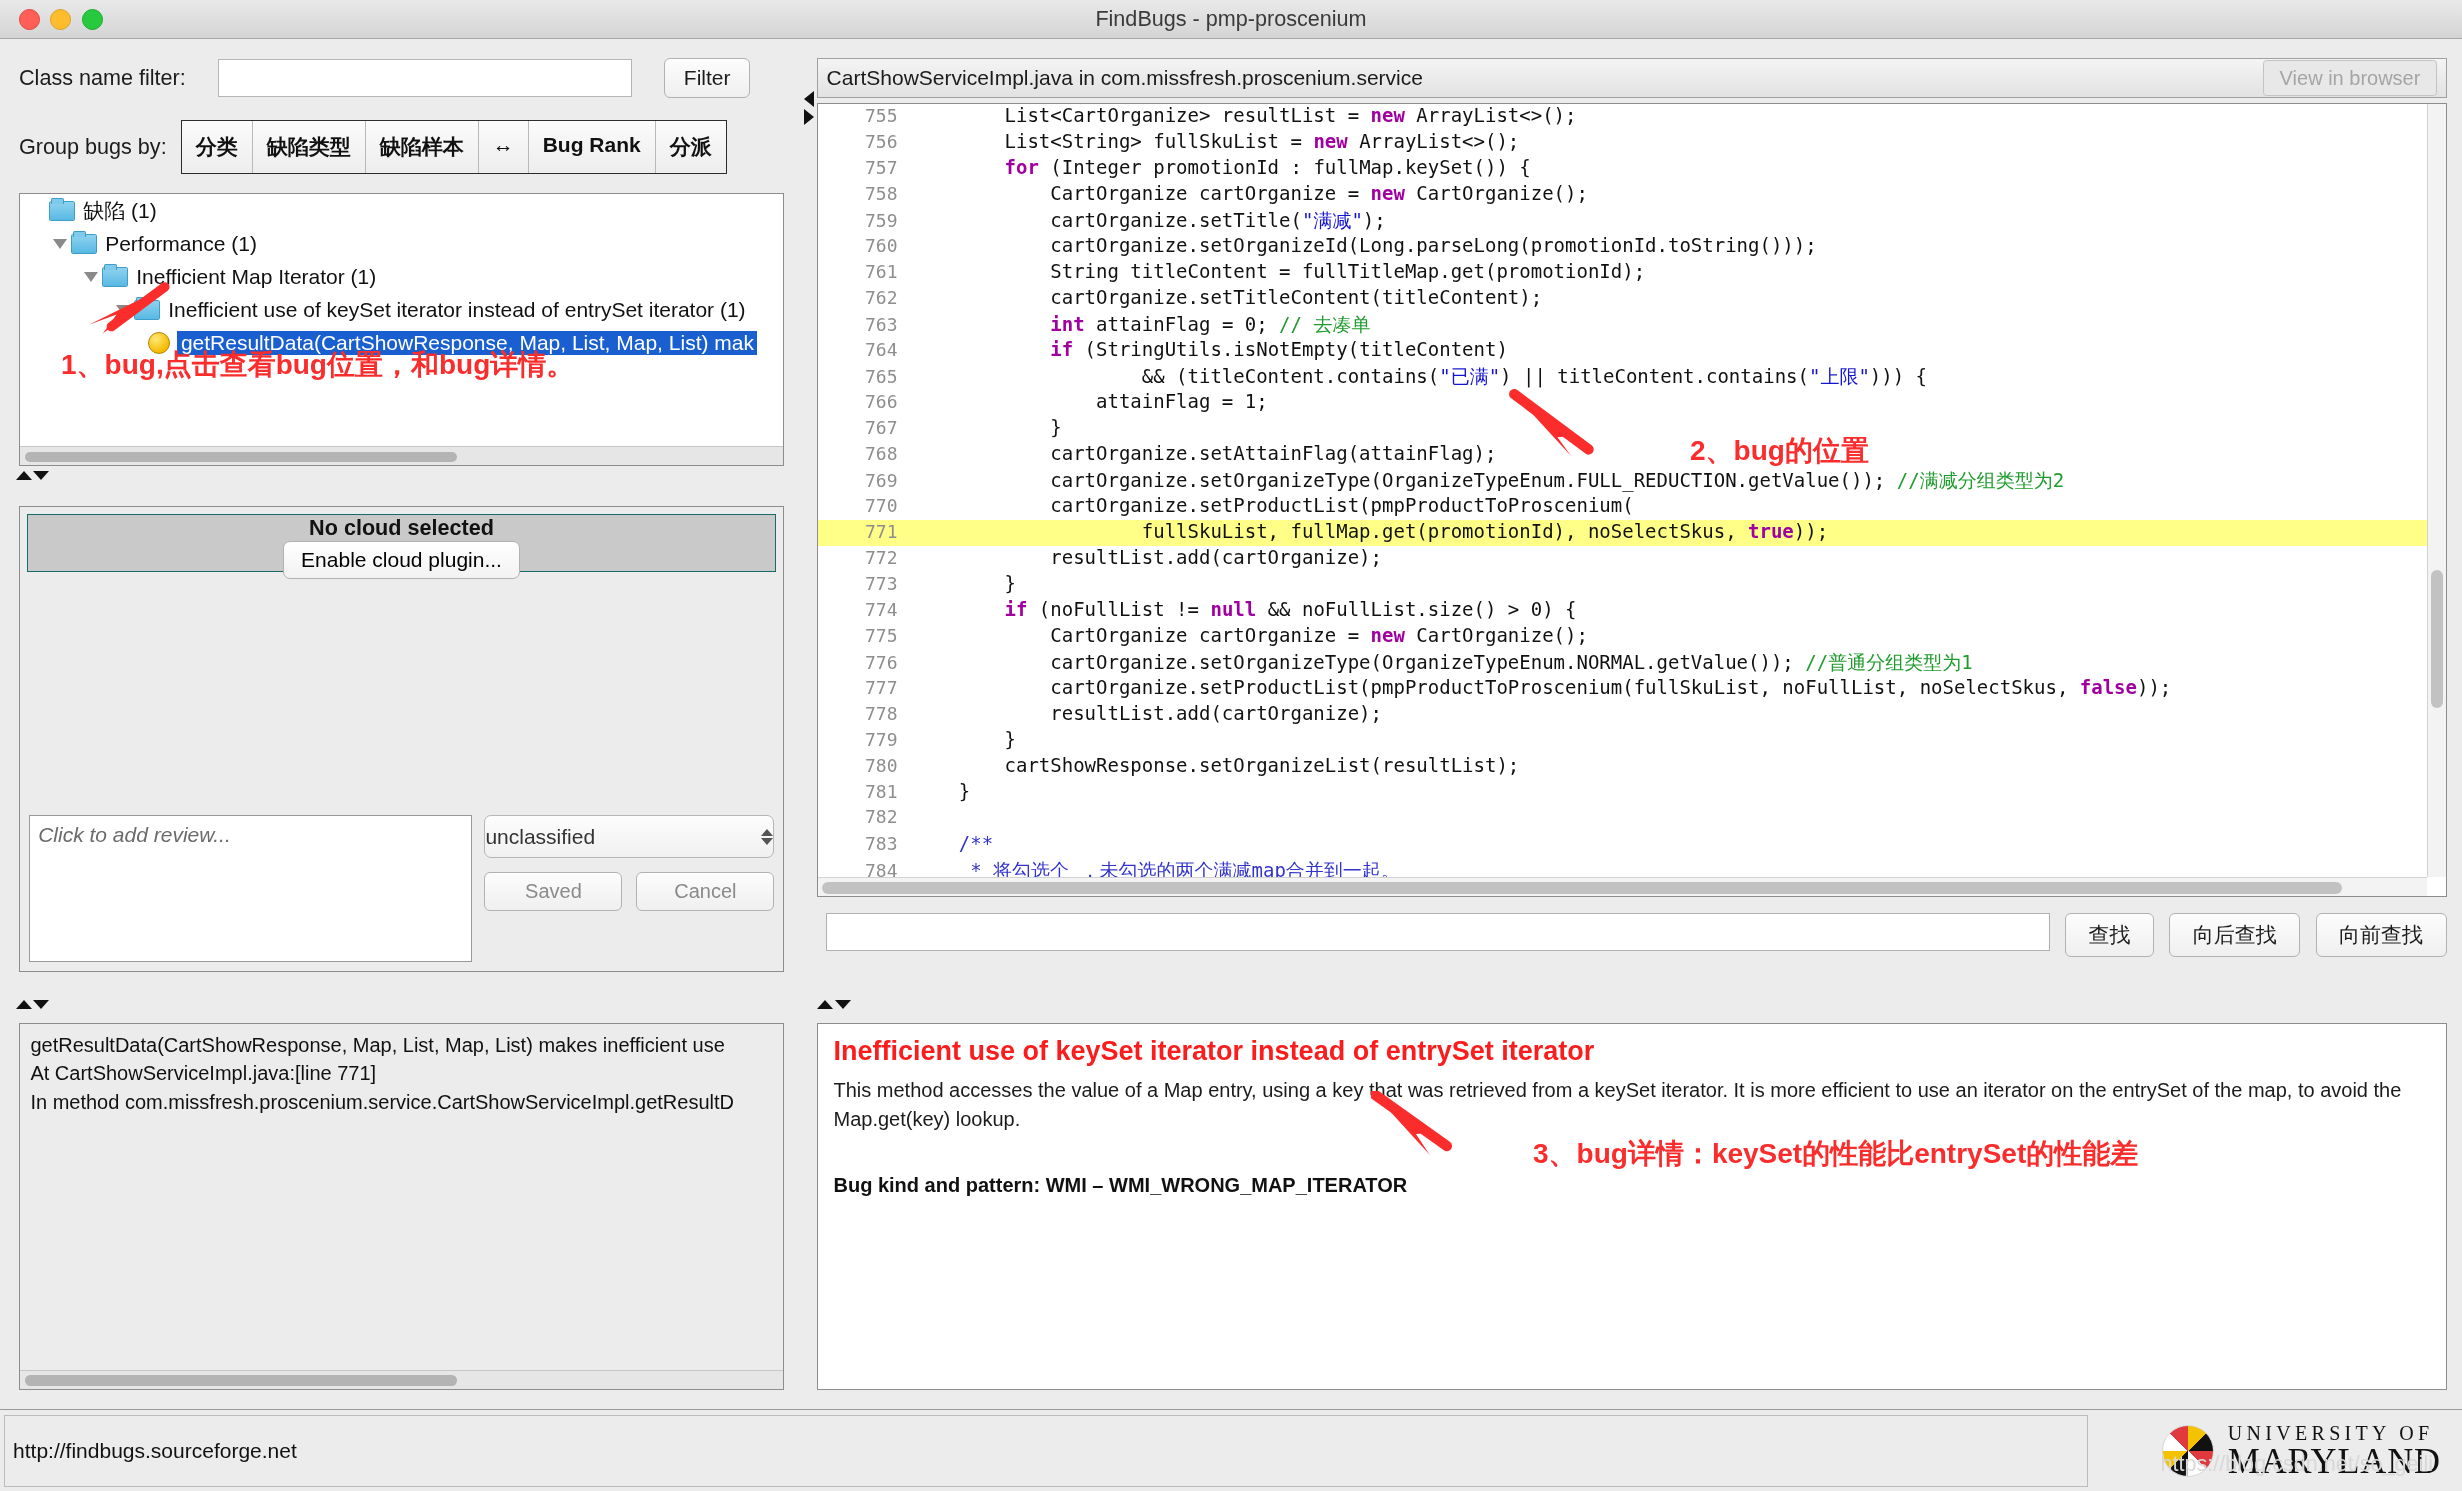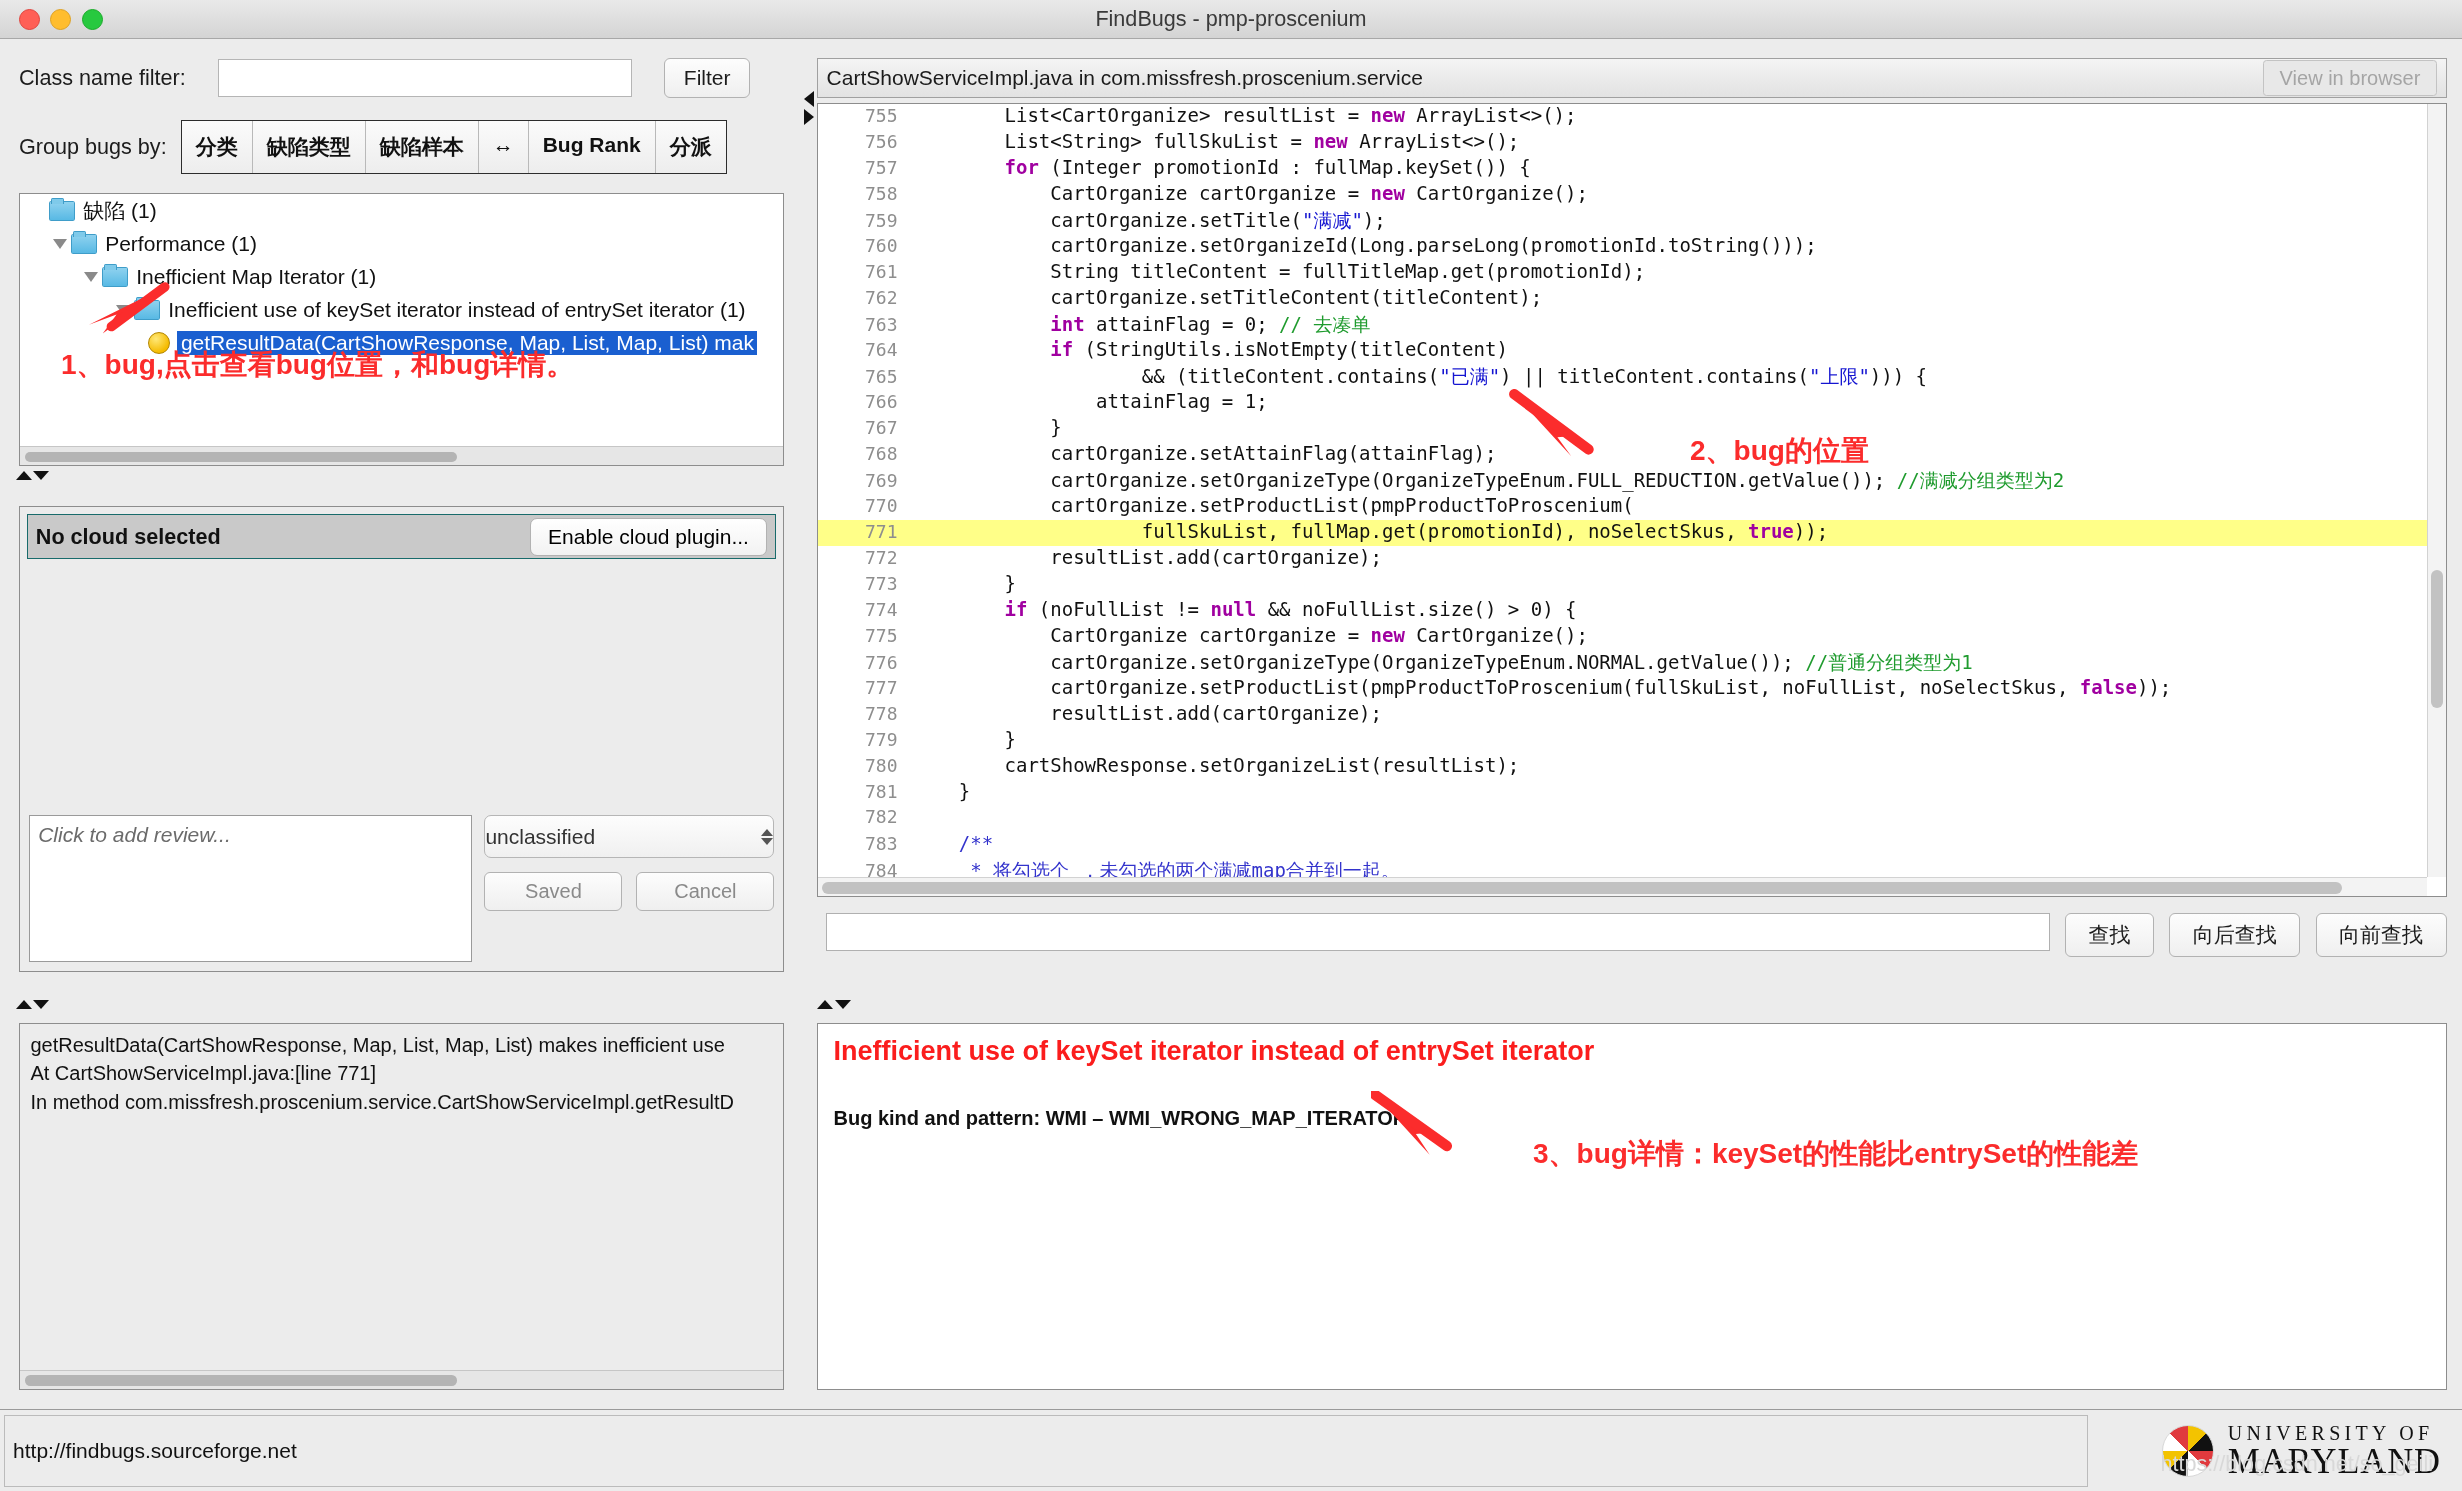--- a/index.html
+++ b/index.html
@@ -130,24 +130,25 @@
     color: #fb2c2c; font-size: 28px; font-weight: bold;
     font-family: "Liberation Sans", sans-serif; white-space: nowrap;
   }
 
   
   #cloud-panel {
     margin: 22.4px 19px 0 19px; height: 466px;
     background: #ececec; border: 0.9px solid #8d8d8d; position: relative;
   }
   #cloud-bar {
-    margin: 7px; height: 45px;
+    margin: 7px; height: 58px;
     background: #c9c9c9; border: 1.7px solid #186b6b;
     display: flex; align-items: center; justify-content: space-between;
     padding: 0 7.8px;
+    flex-direction: column;
   }
   #cloud-bar .t { font-size: 21.6px; font-weight: bold; color: #111; }
   #enable-cloud-btn {
     background: linear-gradient(to bottom,#ffffff,#f2f2f2);
     border: 0.9px solid #b2b2b2; border-radius: 7px;
     font-size: 21px; padding: 6px 17.3px;
   }
   #review-area {
     position: absolute; left: 8.6px; right: 8.6px; bottom: 8.6px; height: 147px;
     display: flex; gap: 12px;
@@ -499,20 +500,21 @@
       </div>
 
       <div class="split-arrows-h" style="position:absolute; top:957px; left:-15.5px;">
         <span class="tri-up"></span>
         <span class="tri-down"></span>
       </div>
 
       <div id="detail-panel">
         <div id="detail-inner">
           <div id="detail-title">Inefficient use of keySet iterator instead of entrySet iterator</div>
+          <div id="detail-body">This method accesses the value of a Map entry, using a key that was retrieved from a keySet iterator. It is more efficient to use an iterator on the entrySet of the map, to avoid the Map.get(key) lookup.</div>
           <div id="detail-kind">Bug kind and pattern: WMI – WMI_WRONG_MAP_ITERATOR</div>
         </div>
 
         <svg class="arrow" style="left:553px; top:67px; width:138px; height:86px;" viewBox="0 0 160 100">
           <path d="M4 4 L74 48 L52 50 L68 74 Z" fill="#fb2c2c"></path>
           <path d="M4 4 L88 64" stroke="#fb2c2c" stroke-width="12" stroke-linecap="round"></path>
         </svg>
         <div class="annot" style="position:absolute; left:715px; top:111px;">3、bug详情：keySet的性能比entrySet的性能差</div>
       </div>
     </div>

